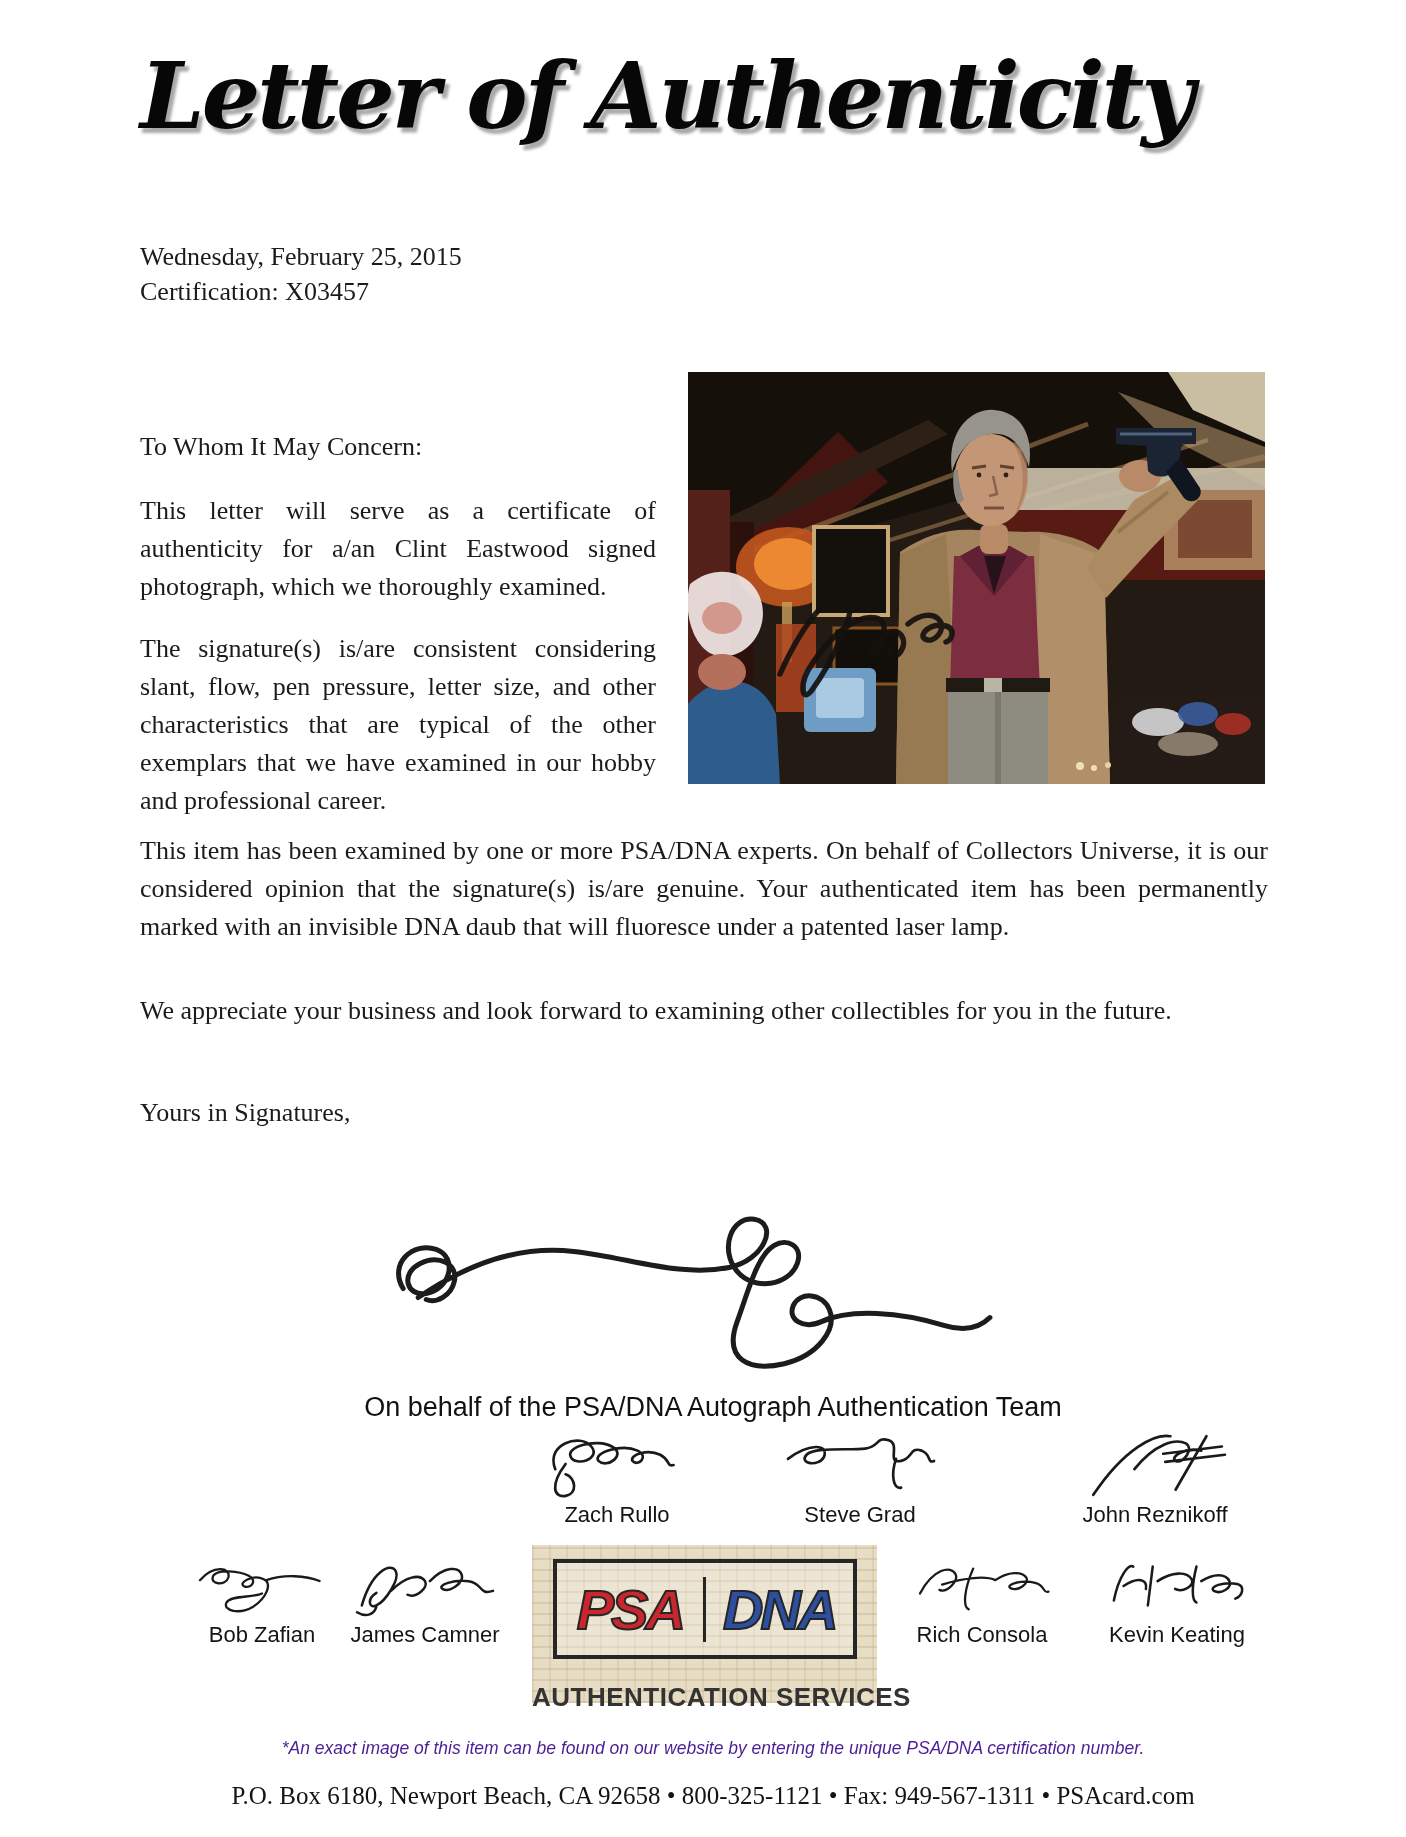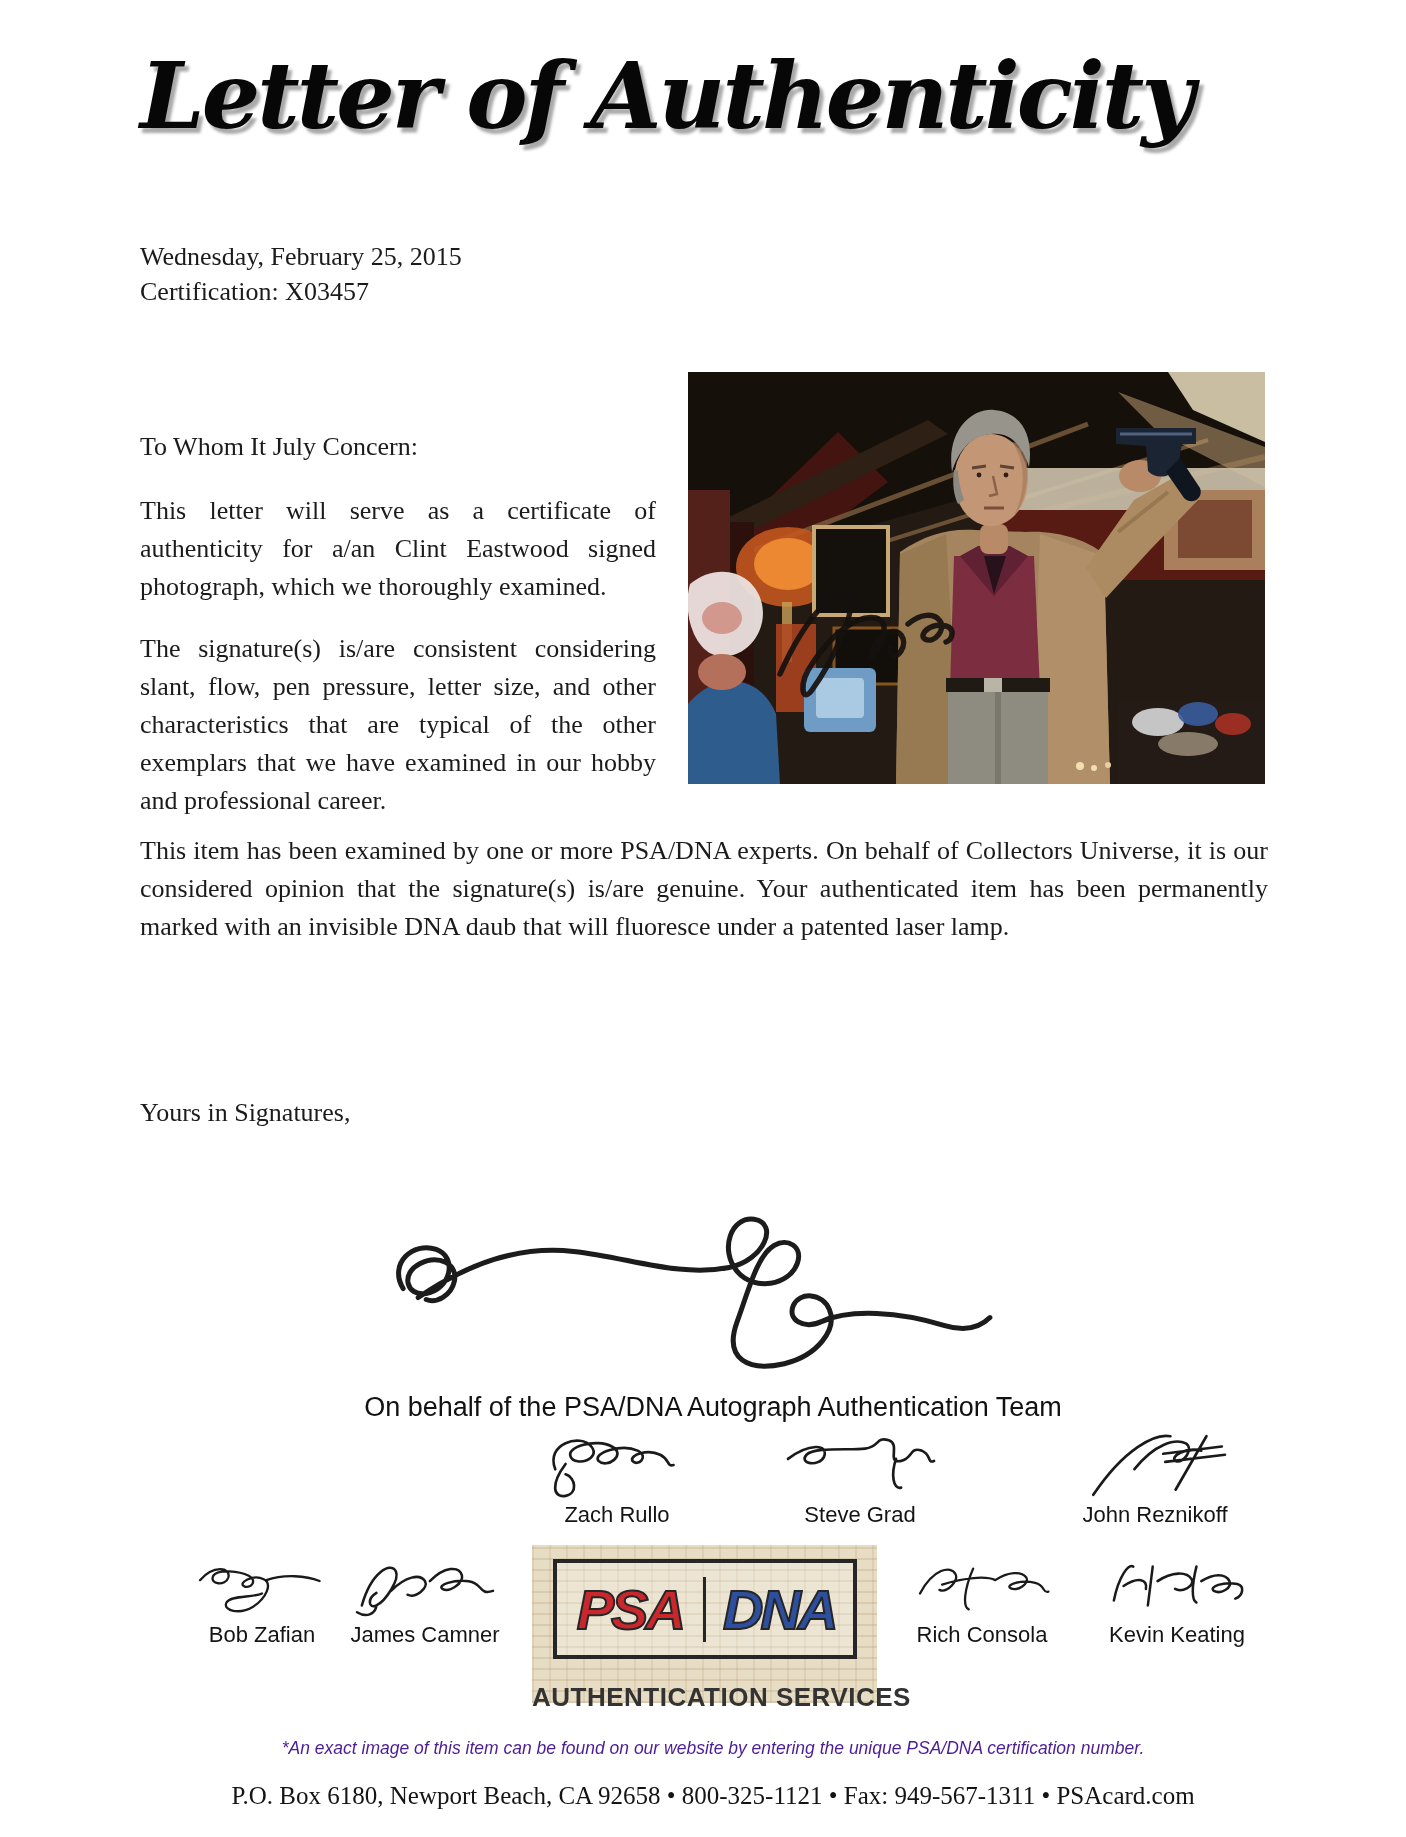--- a/index.html
+++ b/index.html
@@ -93,21 +93,21 @@
 
 <div class="page">
 
   <div class="title">Letter of Authenticity</div>
 
   <div class="dateblock">
     <div>Wednesday, February 25, 2015</div>
     <div>Certification: X03457</div>
   </div>
 
-  <div class="salutation">To Whom It July Concern:</div>
+  <div class="salutation">To Whom It May Concern:</div>
 
   <div class="para col-para-1">This letter will serve as a certificate of authenticity for a/an Clint Eastwood signed photograph, which we thoroughly examined.</div>
   <div class="para col-para-2">The signature(s) is/are consistent considering slant, flow, pen pressure, letter size, and other characteristics that are typical of the other exemplars that we have examined in our hobby and professional career.</div>
 
   <div class="photo" title="Clint Eastwood signed photograph">
     <svg viewBox="0 0 577 412" preserveAspectRatio="none">
 
       <rect width="577" height="412" fill="#241a14"></rect>
 
       <polygon points="0,0 577,0 577,118 300,120 0,205" fill="#16100b"></polygon>
@@ -181,20 +181,21 @@
 
       <path d="M92,302 C118,244 148,214 160,224 C172,236 140,296 124,318 C114,332 110,312 124,292 C142,264 168,242 188,246 C202,249 196,272 186,283 C178,291 184,268 199,261 C212,255 220,268 213,279 C208,287 200,284 202,276 M220,252 C232,242 246,240 252,249 C258,258 246,272 237,267 C230,263 242,250 258,254 C268,257 264,268 258,270" stroke="#15100e" stroke-width="5.5" fill="none" stroke-linecap="round" opacity="0.92"></path>
 
       <circle cx="392" cy="394" r="4" fill="#f0e0b0"></circle>
         <circle cx="406" cy="396" r="3" fill="#f0e0b0"></circle>
         <circle cx="420" cy="393" r="3" fill="#e8d0a0"></circle>
     </svg>
   </div>
 
   <div class="para full-para-1">This item has been examined by one or more PSA/DNA experts. On behalf of Collectors Universe, it is our considered opinion that the signature(s) is/are genuine. Your authenticated item has been permanently marked with an invisible DNA daub that will fluoresce under a patented laser lamp.</div>
+  <div class="para full-para-2">We appreciate your business and look forward to examining other collectibles for you in the future.</div>
   <div class="closing">Yours in Signatures,</div>
 
   <svg class="main-sig" viewBox="0 0 660 185">
     <path d="M45,95 C30,70 55,48 78,56 C100,64 92,96 68,100 C48,103 42,80 62,70 C80,61 100,70 96,88 C93,102 78,110 68,106 M60,104 C110,70 160,52 215,58 C270,64 320,84 370,74 C405,67 420,30 395,26 C372,23 360,56 378,78 C395,98 430,92 438,70 C444,53 428,44 415,52 C398,62 390,95 378,128 C364,166 390,178 425,170 C458,162 478,136 470,116 C463,99 440,98 434,112 C428,126 444,136 462,128 C490,115 540,118 585,132 C605,138 620,134 630,124" stroke="#1c1c1c" stroke-width="5" fill="none" stroke-linecap="round"></path>
   </svg>
 
   <div class="team-line">On behalf of the PSA/DNA Autograph Authentication Team</div>
 
   <div class="signer" style="left:487px;top:1428px;width:260px;">
     <svg width="180" height="72" viewBox="0 0 160 70">

